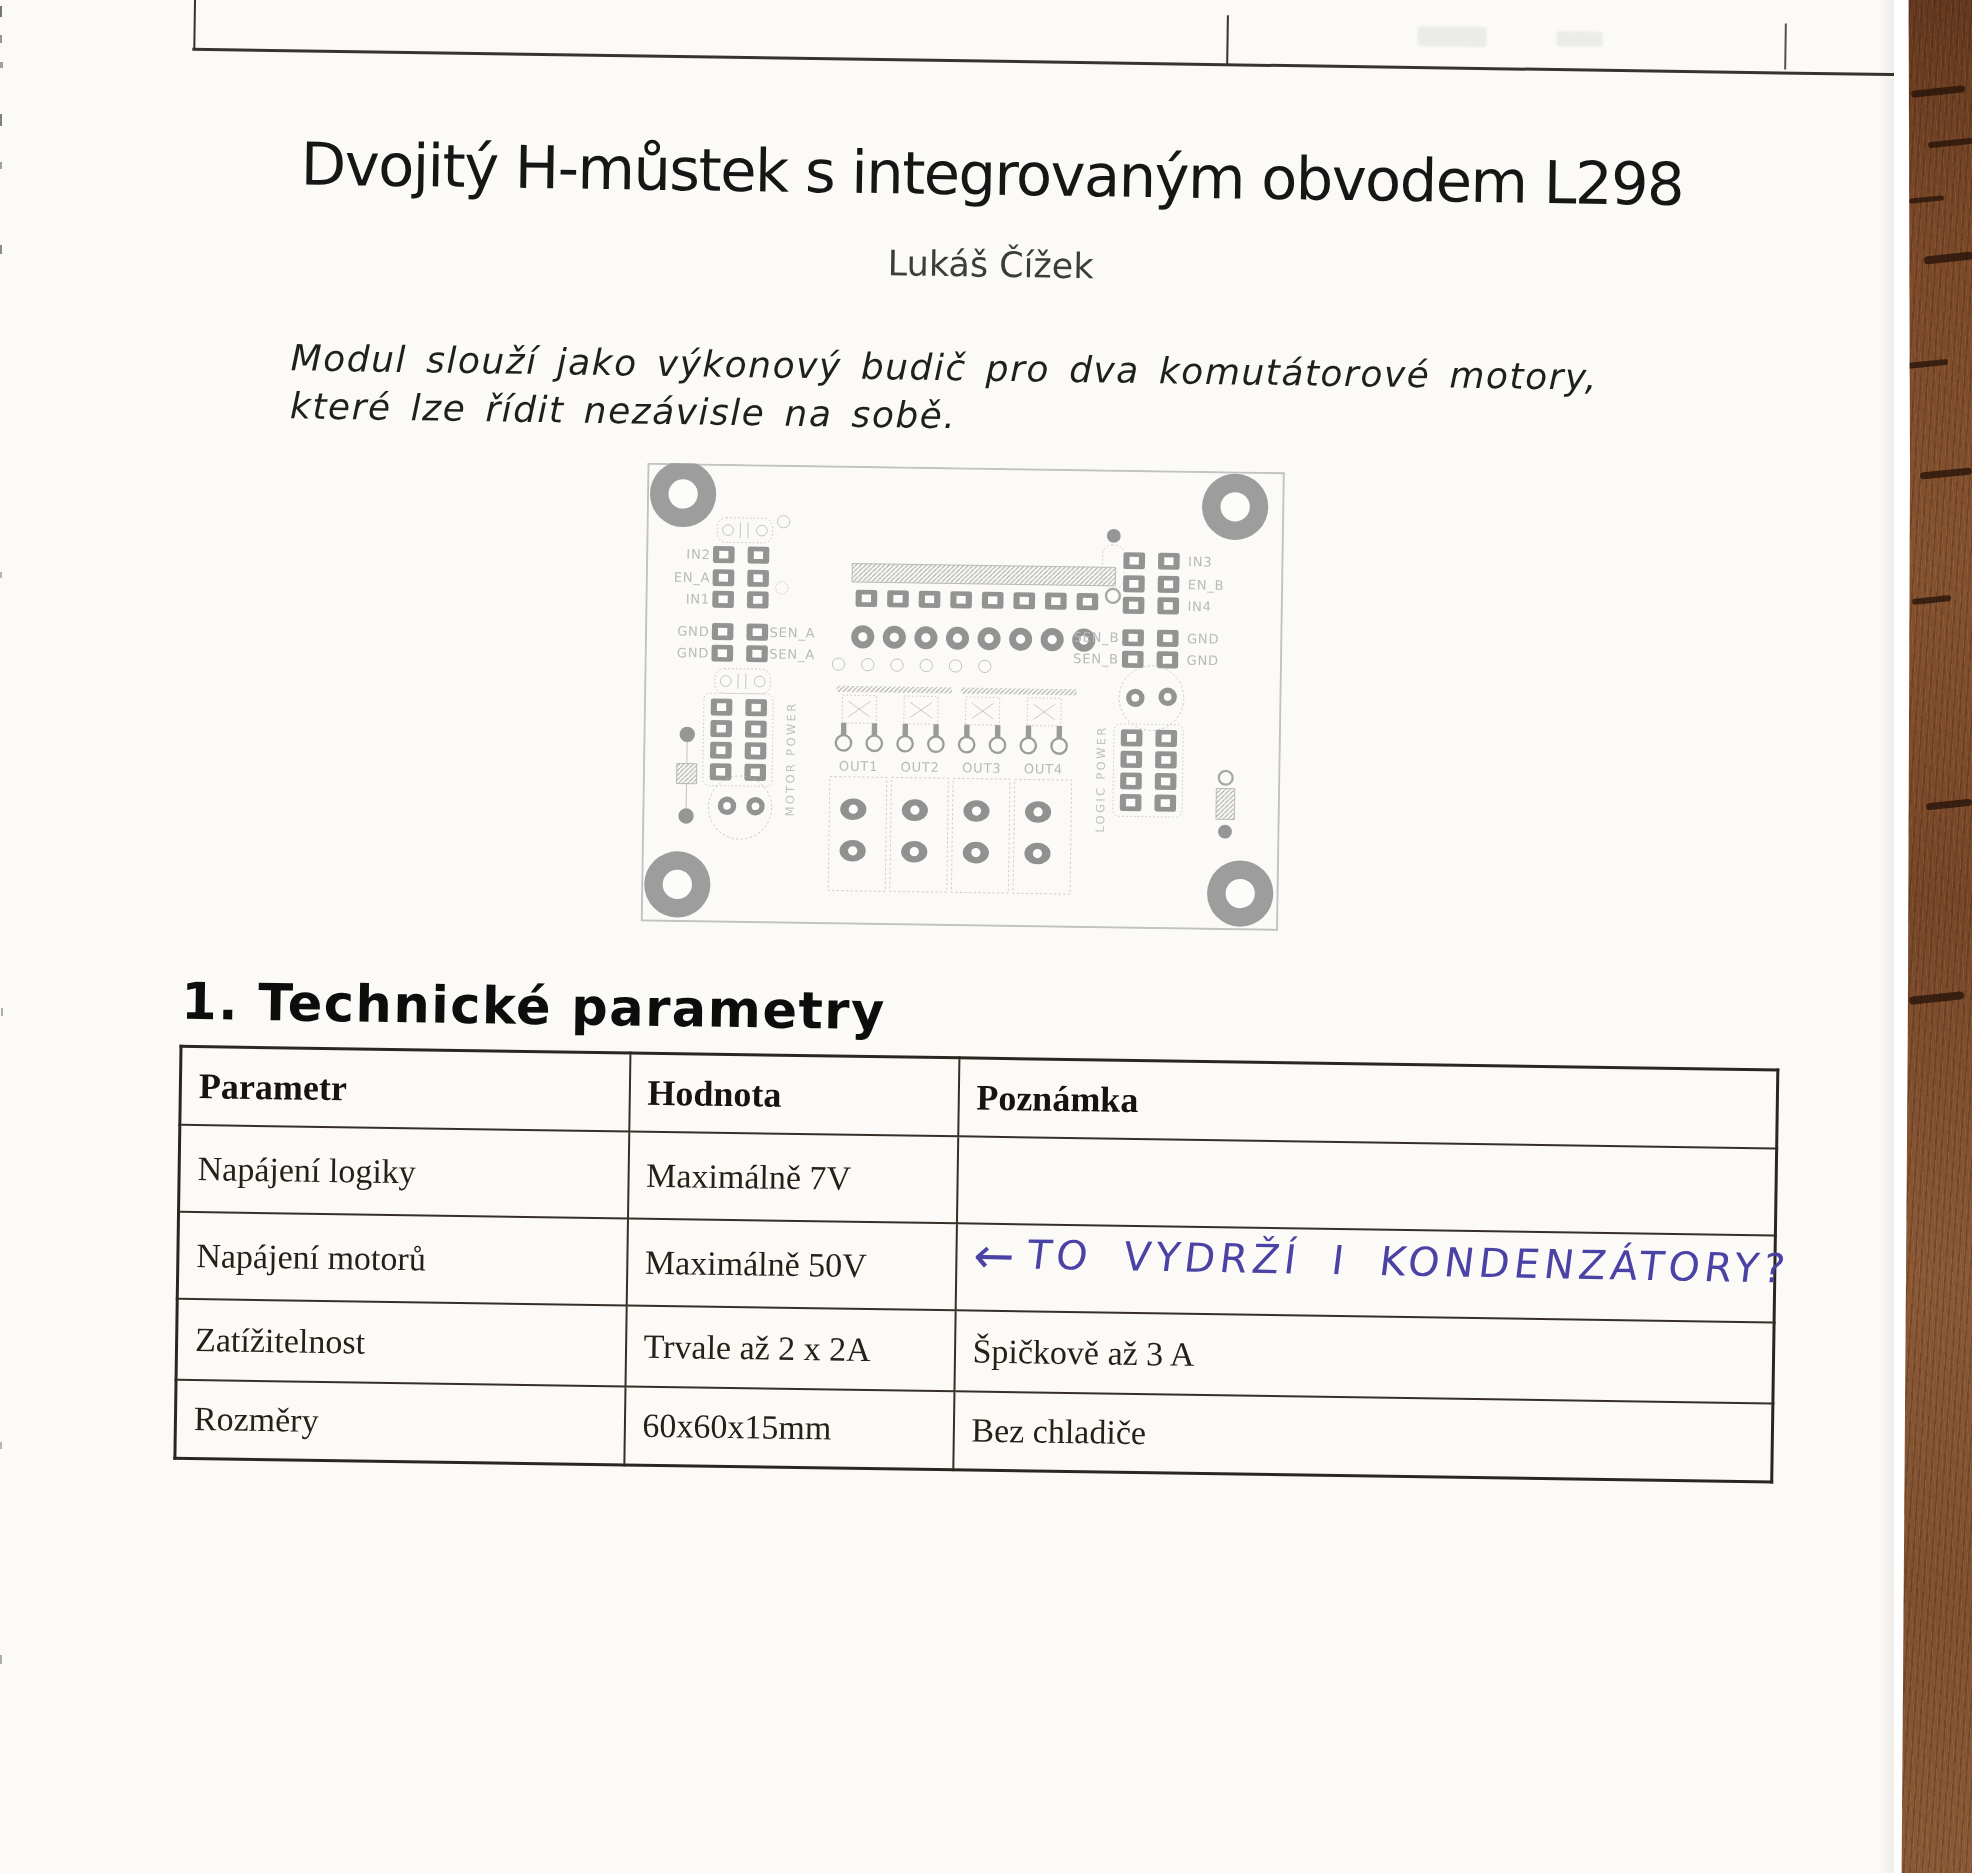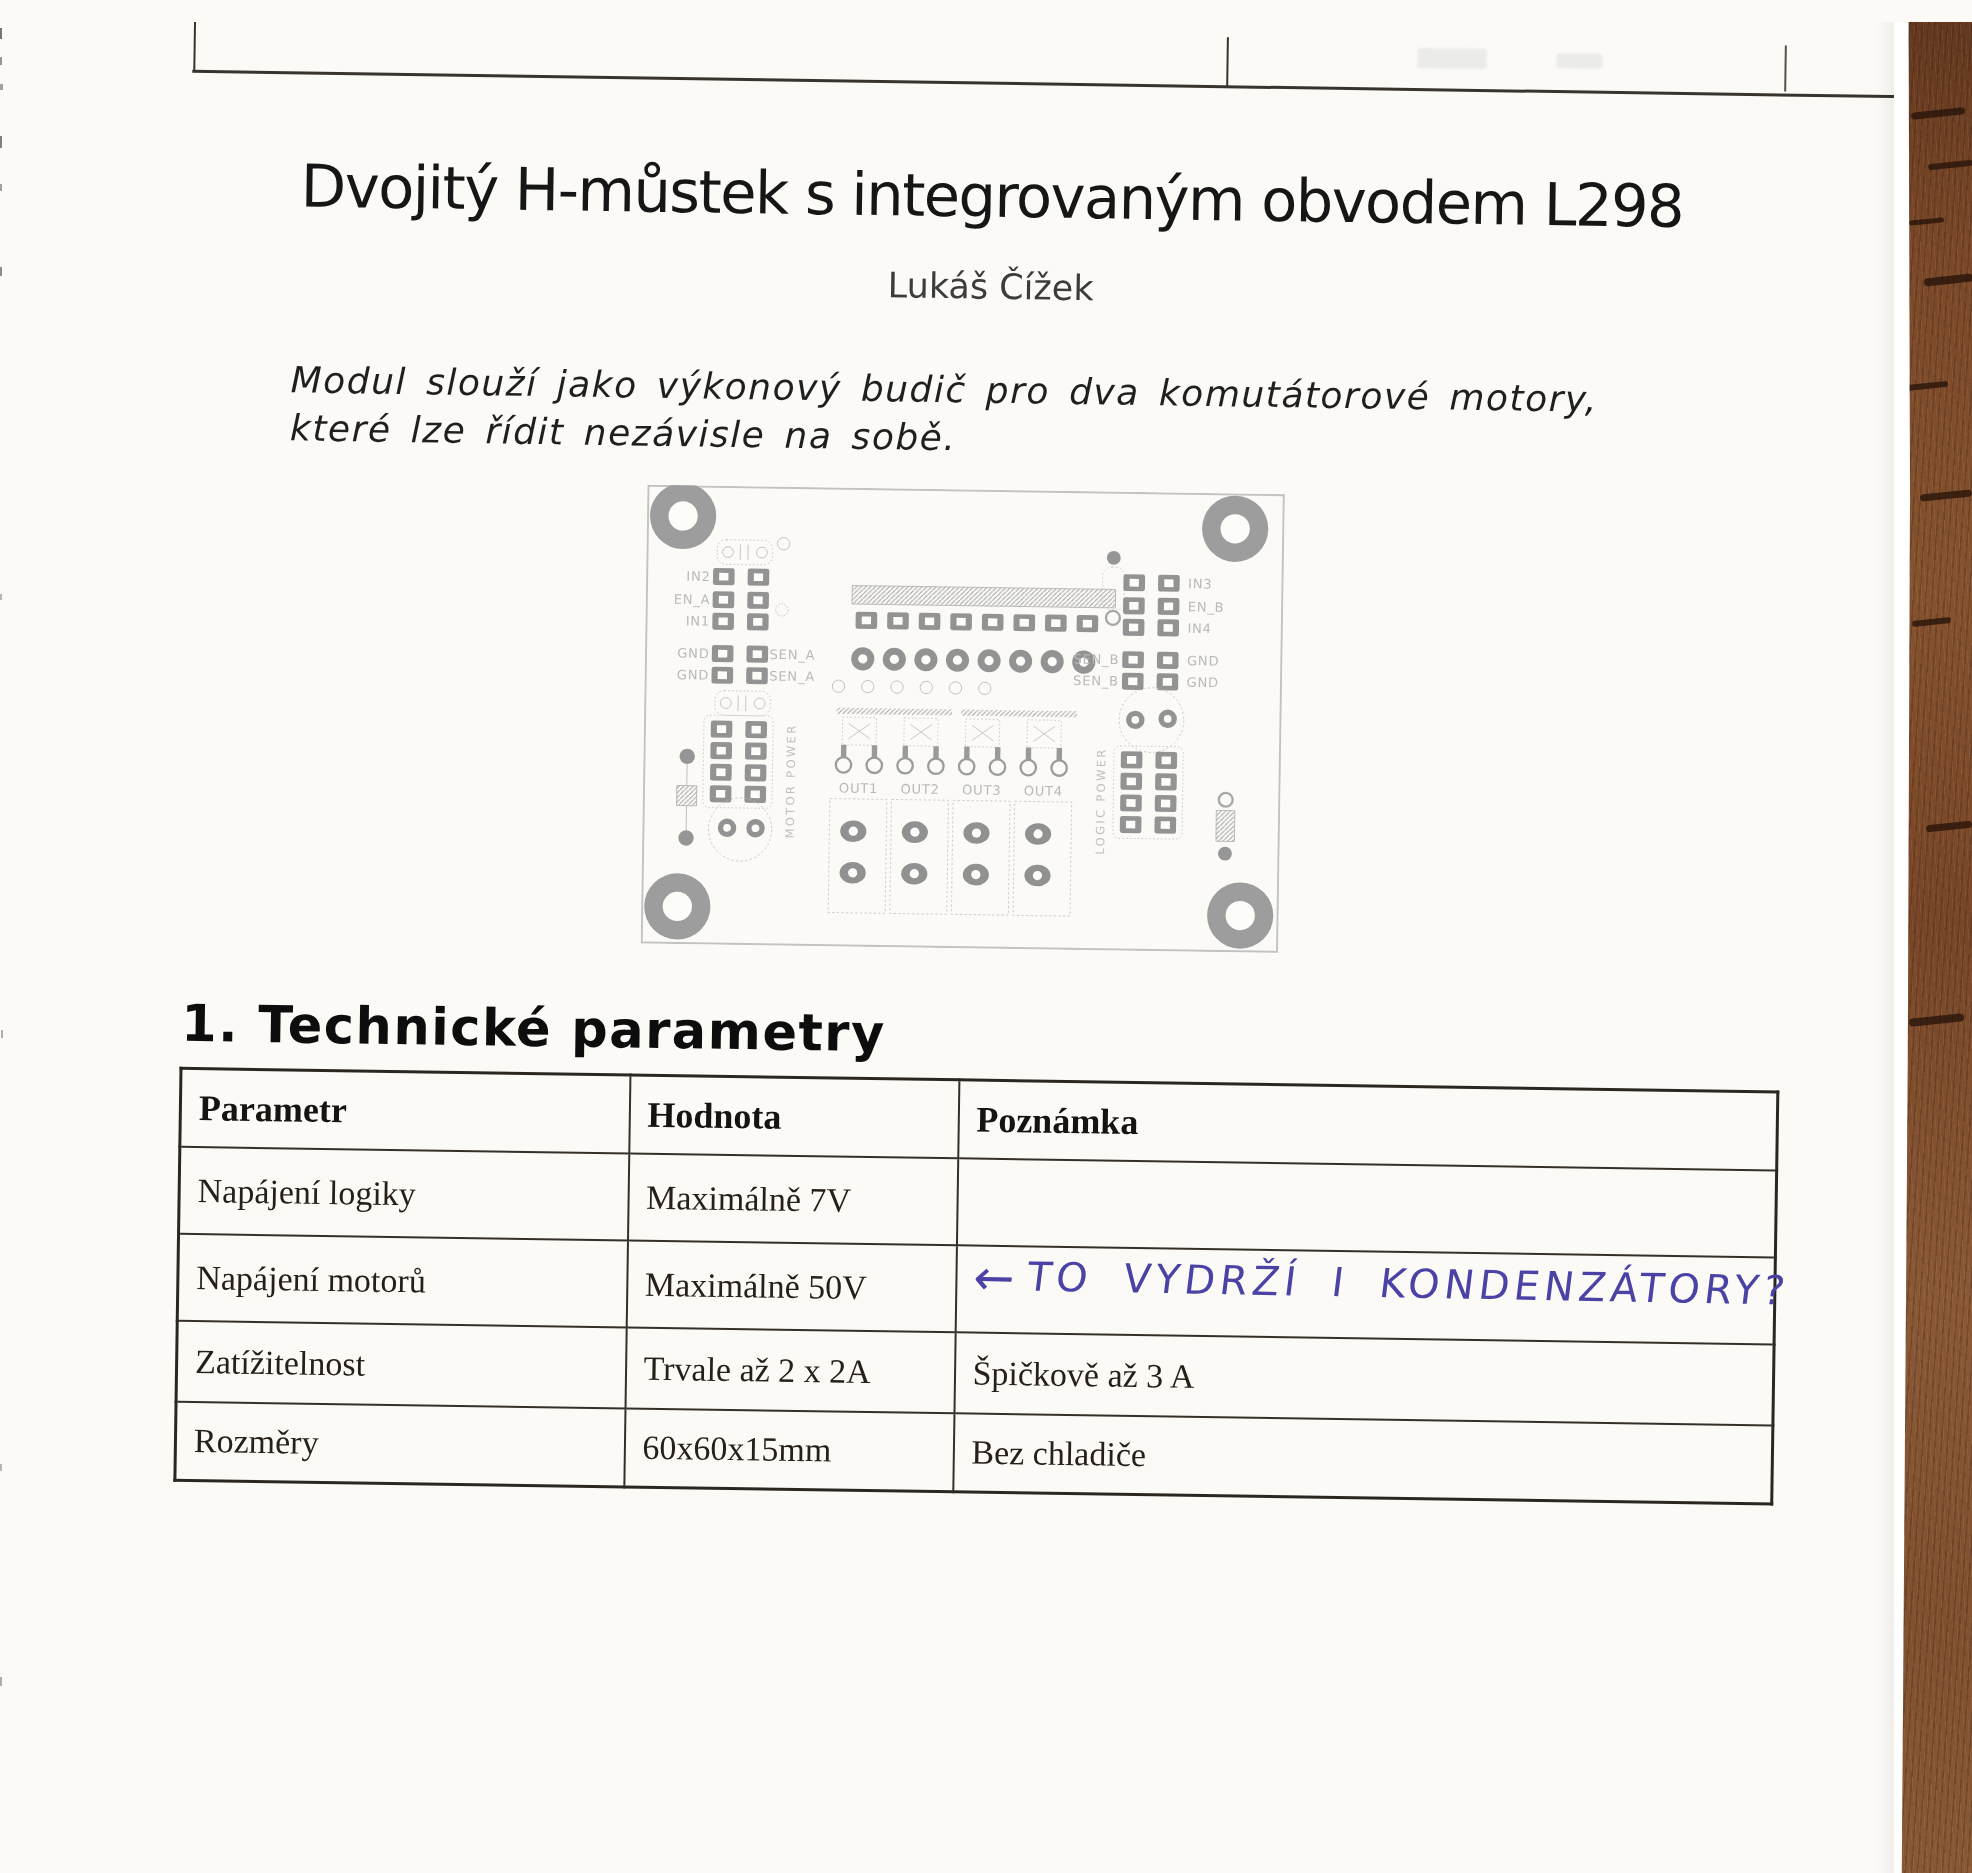--- a/index.html
+++ b/index.html
@@ -1,17 +1,17 @@
 <!DOCTYPE html>
 <html style="font-size:12.3px"><head>
 <meta charset="utf-8">
 <style>
   html,body{margin:0;padding:0;width:1973px;height:1874px;overflow:hidden;}
   body{background:#fbfaf7;font-family:"DejaVu Sans",sans-serif;}
-  .scan{position:absolute;inset:0;width:1973px;height:1836px;margin-top:22px;}
+  .scan{position:absolute;inset:0;width:1973px;height:1836px;}
 
   
   .tick{position:absolute;background:#1c1c1c;}
 
   
   .paper{position:absolute;inset:0;transform:rotate(0.85deg);transform-origin:0 0;}
 
   .tline{position:absolute;background:#39332d;}
   .pencil{position:absolute;background:rgba(125,125,135,0.12);border-radius:3.1px;filter:blur(0.8px);}
 

